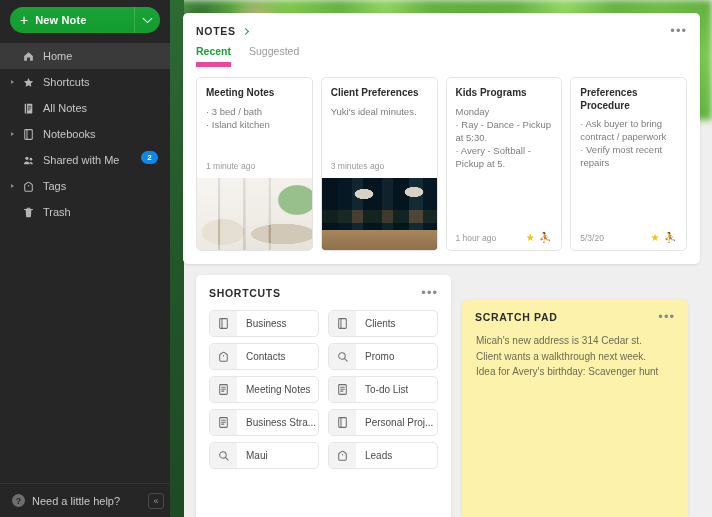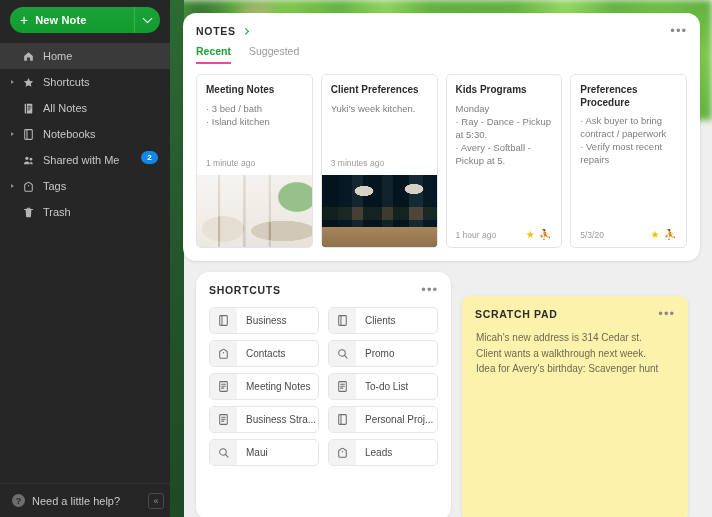--- a/index.html
+++ b/index.html
@@ -118,21 +118,21 @@
     filter: blur(3px);
   }
   .bg-left-strip {
     position: absolute; left: 0; top: 0; width: 14px; height: 517px;
     background: linear-gradient(180deg,#2d6b33,#23542a 55%,#1e4a25);
   }
 
   .content { position: relative; z-index: 2; padding: 13px 12px 0 13px; }
 
   .panel {
-    background: #fff; border-radius: 13px;
+    background: #fff; border-radius: 5px;
     box-shadow: 0 1px 3px rgba(0,0,0,.10);
   }
   .panel-head {
     display: flex; align-items: center;
     padding: 12px 13px 0 13px;
   }
   .panel-title {
     font-size: 10.5px; font-weight: bold; color: #2b2b2b; letter-spacing: .7px;
   }
   .chev-r {
@@ -140,21 +140,21 @@
     border-right: 1.6px solid #19a337; border-top: 1.6px solid #19a337;
     transform: rotate(45deg);
   }
   .dots {
     margin-left: auto; color: #8a8a8a; font-size: 13px; letter-spacing: 1px;
     line-height: 8px; cursor: pointer;
   }
 
   .tabs { display: flex; gap: 18px; padding: 8px 13px 0 13px; }
   .tab { font-size: 10.5px; color: #9a9a9a; padding-bottom: 5px; cursor: pointer; }
-  .tab.active { color: #19a337; font-weight: bold; border-bottom: 2px solid #ec4899; }
+  .tab.active { color: #19a337; font-weight: bold; border-bottom: 5px solid #ec4899; }
 
   
   .cards { display: flex; gap: 8px; padding: 10px 13px 13px 13px; }
   .ncard {
     width: 124px; background: #fff;
     border: 1px solid #e4e4e4; border-radius: 5px;
     overflow: hidden; display: flex; flex-direction: column;
     height: 174px; cursor: pointer;
   }
   .ncard-body { padding: 9px 9px 0 9px; flex: 1 1 auto; overflow: hidden; }
@@ -374,21 +374,21 @@
               <div class="ncard-foot">
                 <span>1 minute ago</span>
                 <span class="ic"></span>
               </div>
               <div class="ncard-thumb thumb-living"></div>
             </div>
             <div class="ncard">
               <div class="ncard-body">
                 <div class="ncard-title">Client Preferences</div>
                 <div class="ncard-snip">
-                  <span class="li">Yuki's week kitchen.</span>
+                  <span class="li">Yuki's ideal minutes.</span>
                 </div>
               </div>
               <div class="ncard-foot">
                 <span>3 minutes ago</span>
                 <span class="ic"></span>
               </div>
               <div class="ncard-thumb thumb-kitchen"></div>
             </div>
             <div class="ncard">
               <div class="ncard-body">

